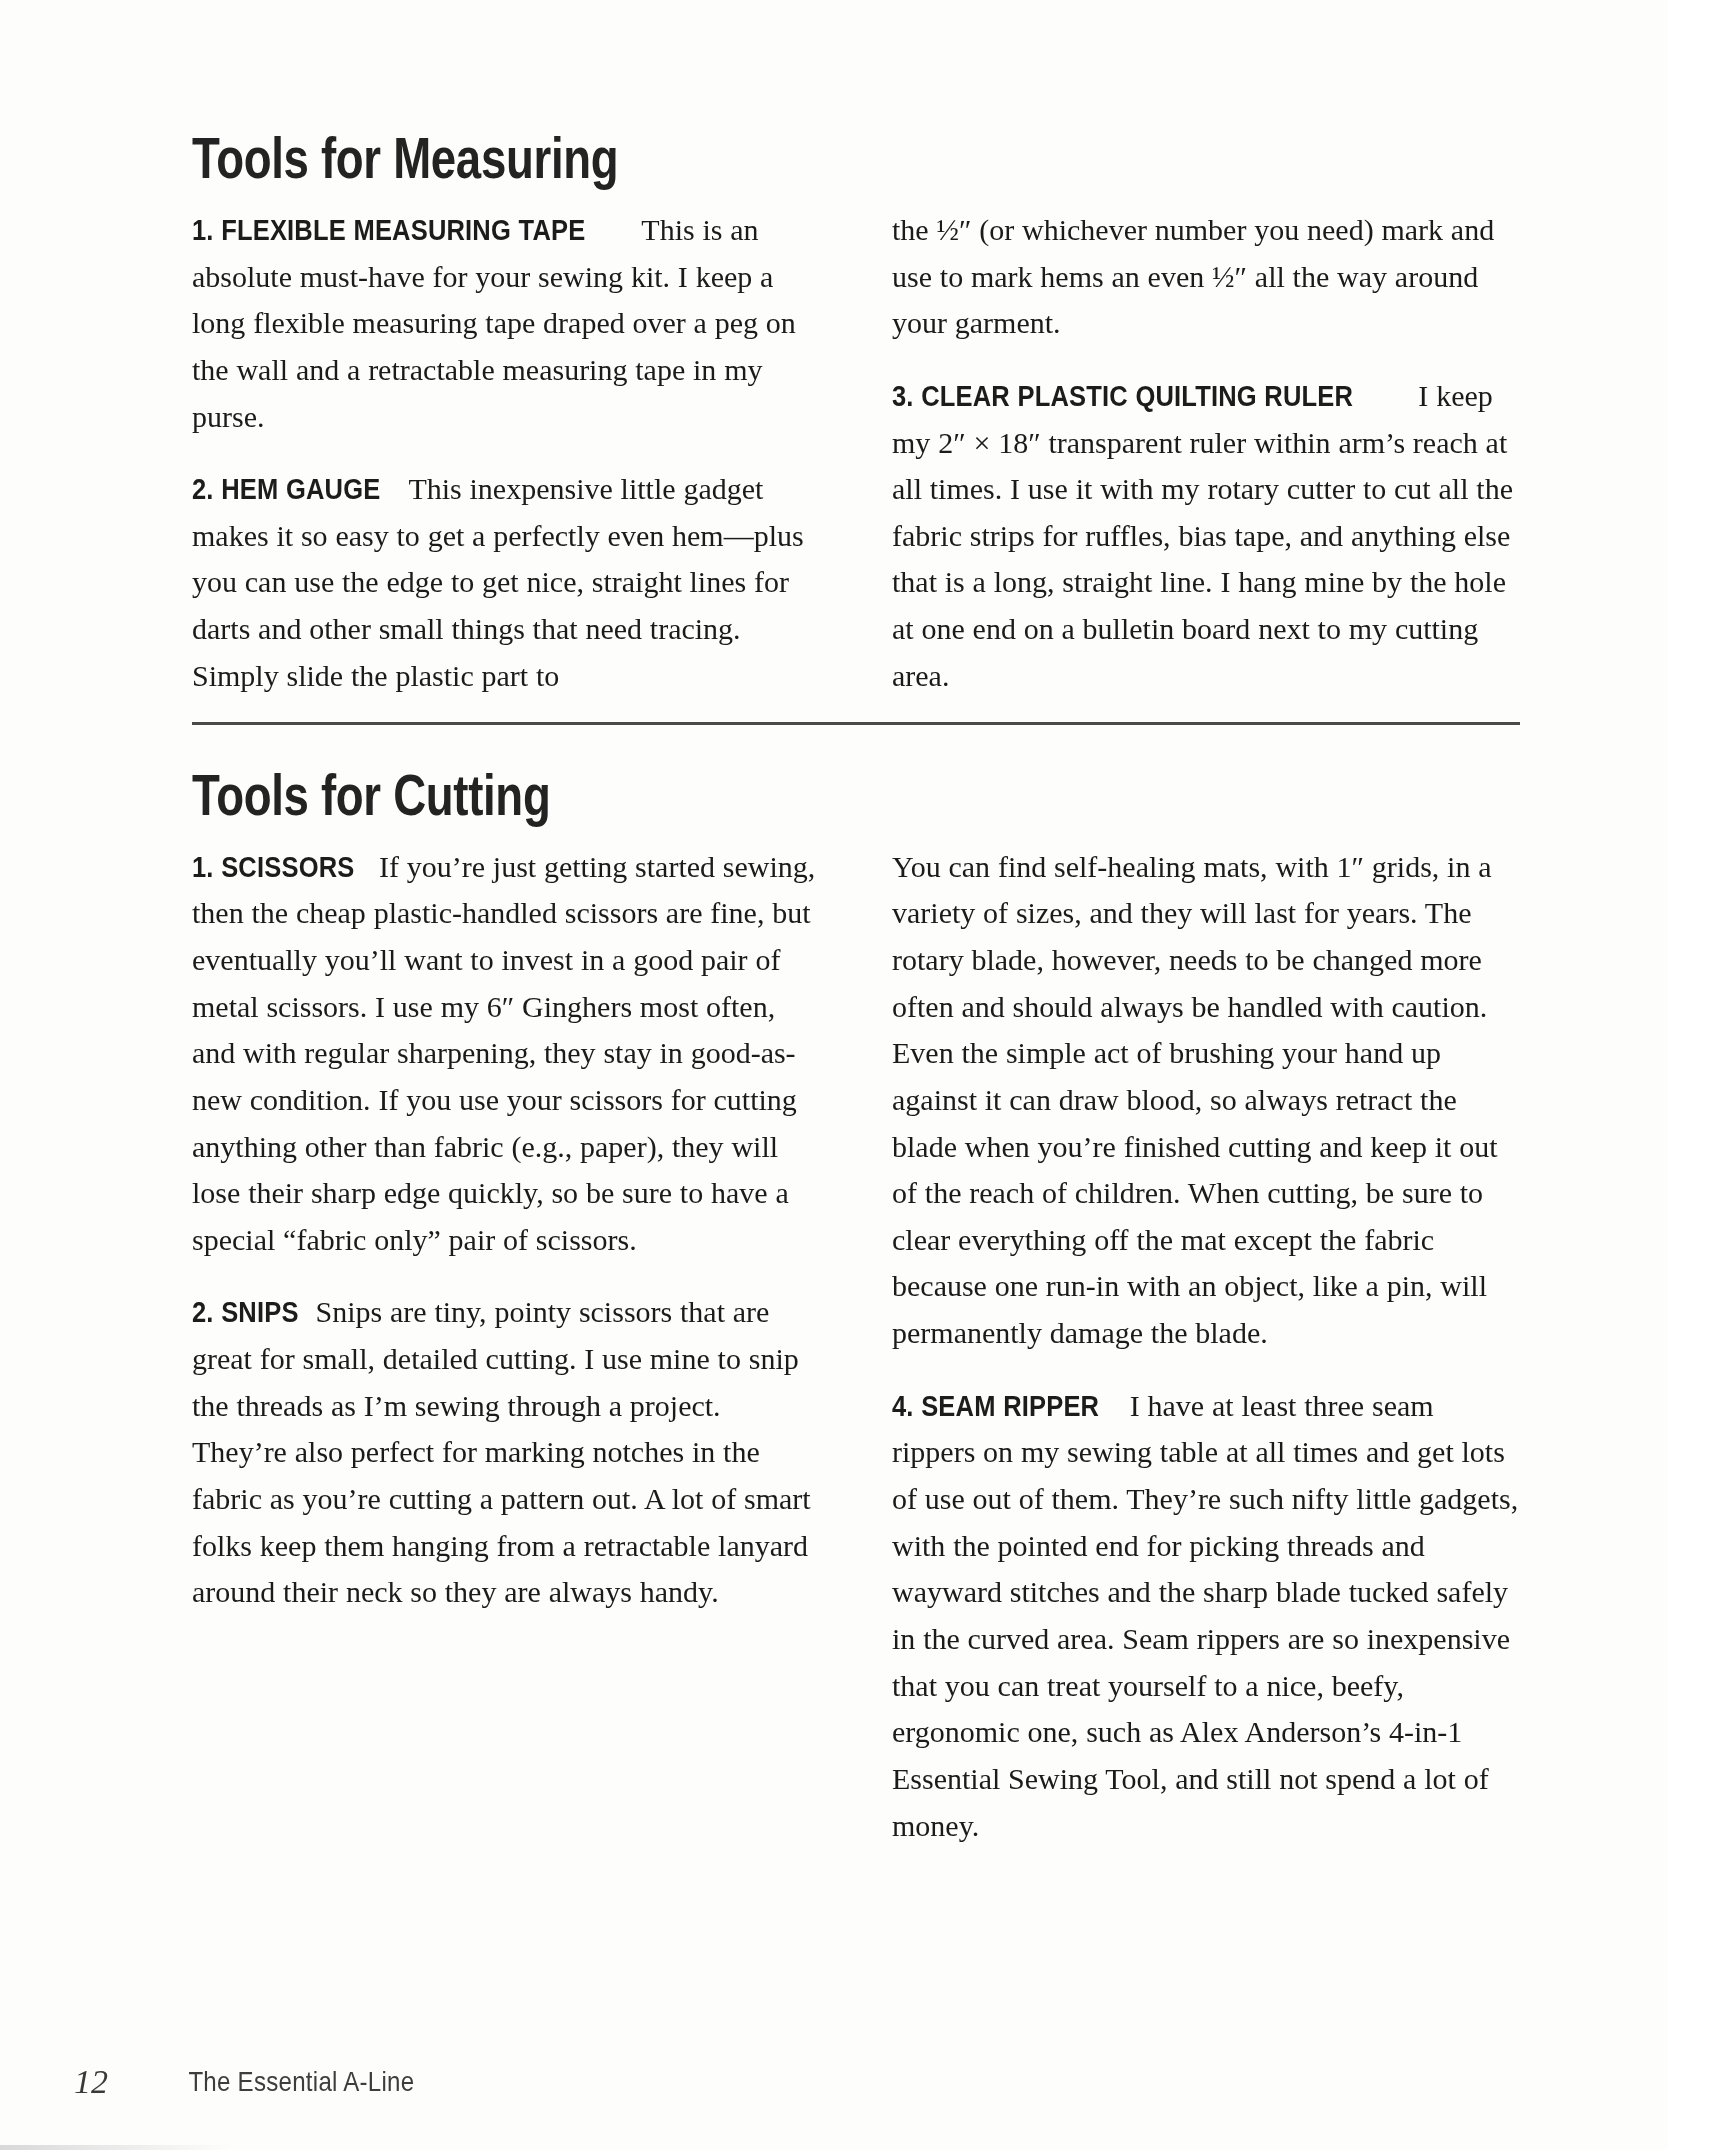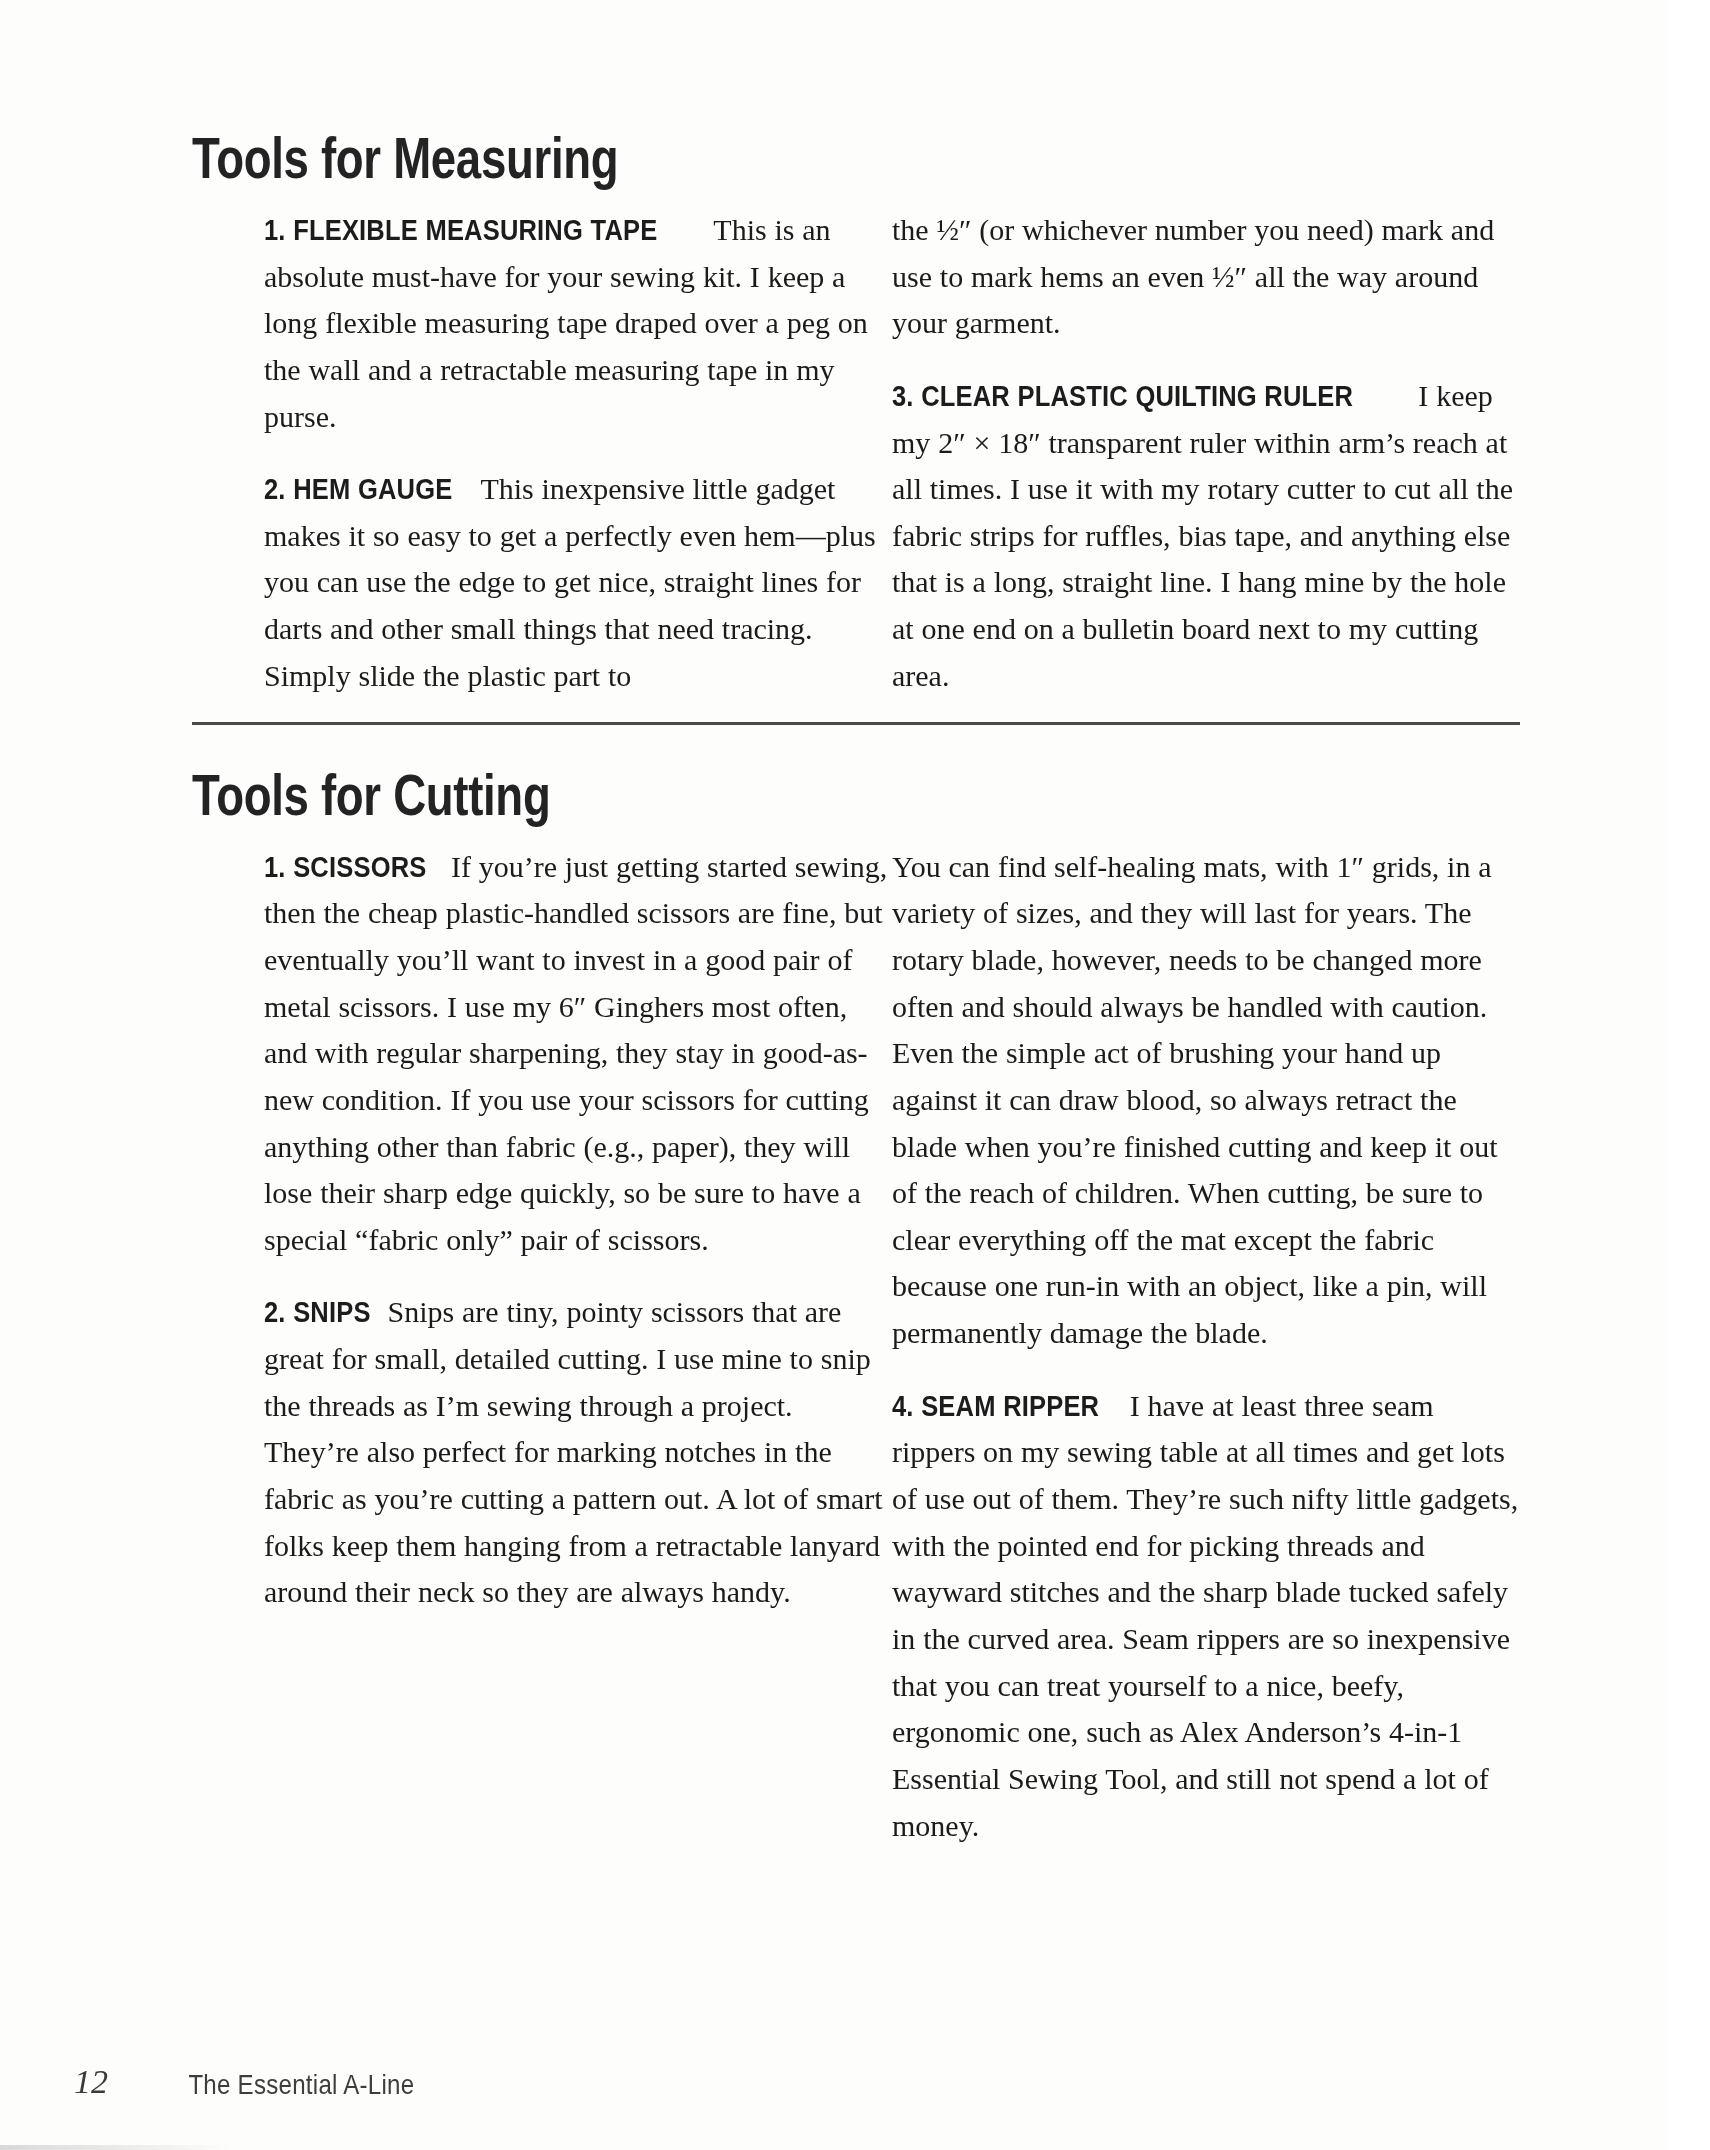--- a/index.html
+++ b/index.html
@@ -35,21 +35,21 @@
     color: #232323;
     transform: scaleX(0.80);
     transform-origin: left center;
     white-space: nowrap;
     margin: 0 0 20px 0;
   }
 
   
   .cols {
     display: flex;
-    justify-content: flex-end;
+    justify-content: space-between;
     align-items: flex-start;
   }
   .col {
     width: 628px;
   }
 
   p.para {
     margin: 0 0 26px 0;
     font-size: 30px;
     line-height: 1.555;
@@ -79,21 +79,21 @@
     width: 1328px;
   }
 
   
   .footer {
     position: absolute;
     left: 74px;
     top: 2063px;
     width: 1546px;
     display: flex;
-    align-items: flex-end;
+    align-items: center;
   }
   .folio {
     font-family: "Liberation Serif", serif;
     font-style: italic;
     font-size: 34px;
     color: #3a3a3a;
     width: 96px;
   }
   .running-head {
     font-family: "Liberation Sans Narrow", "Liberation Sans", sans-serif;

